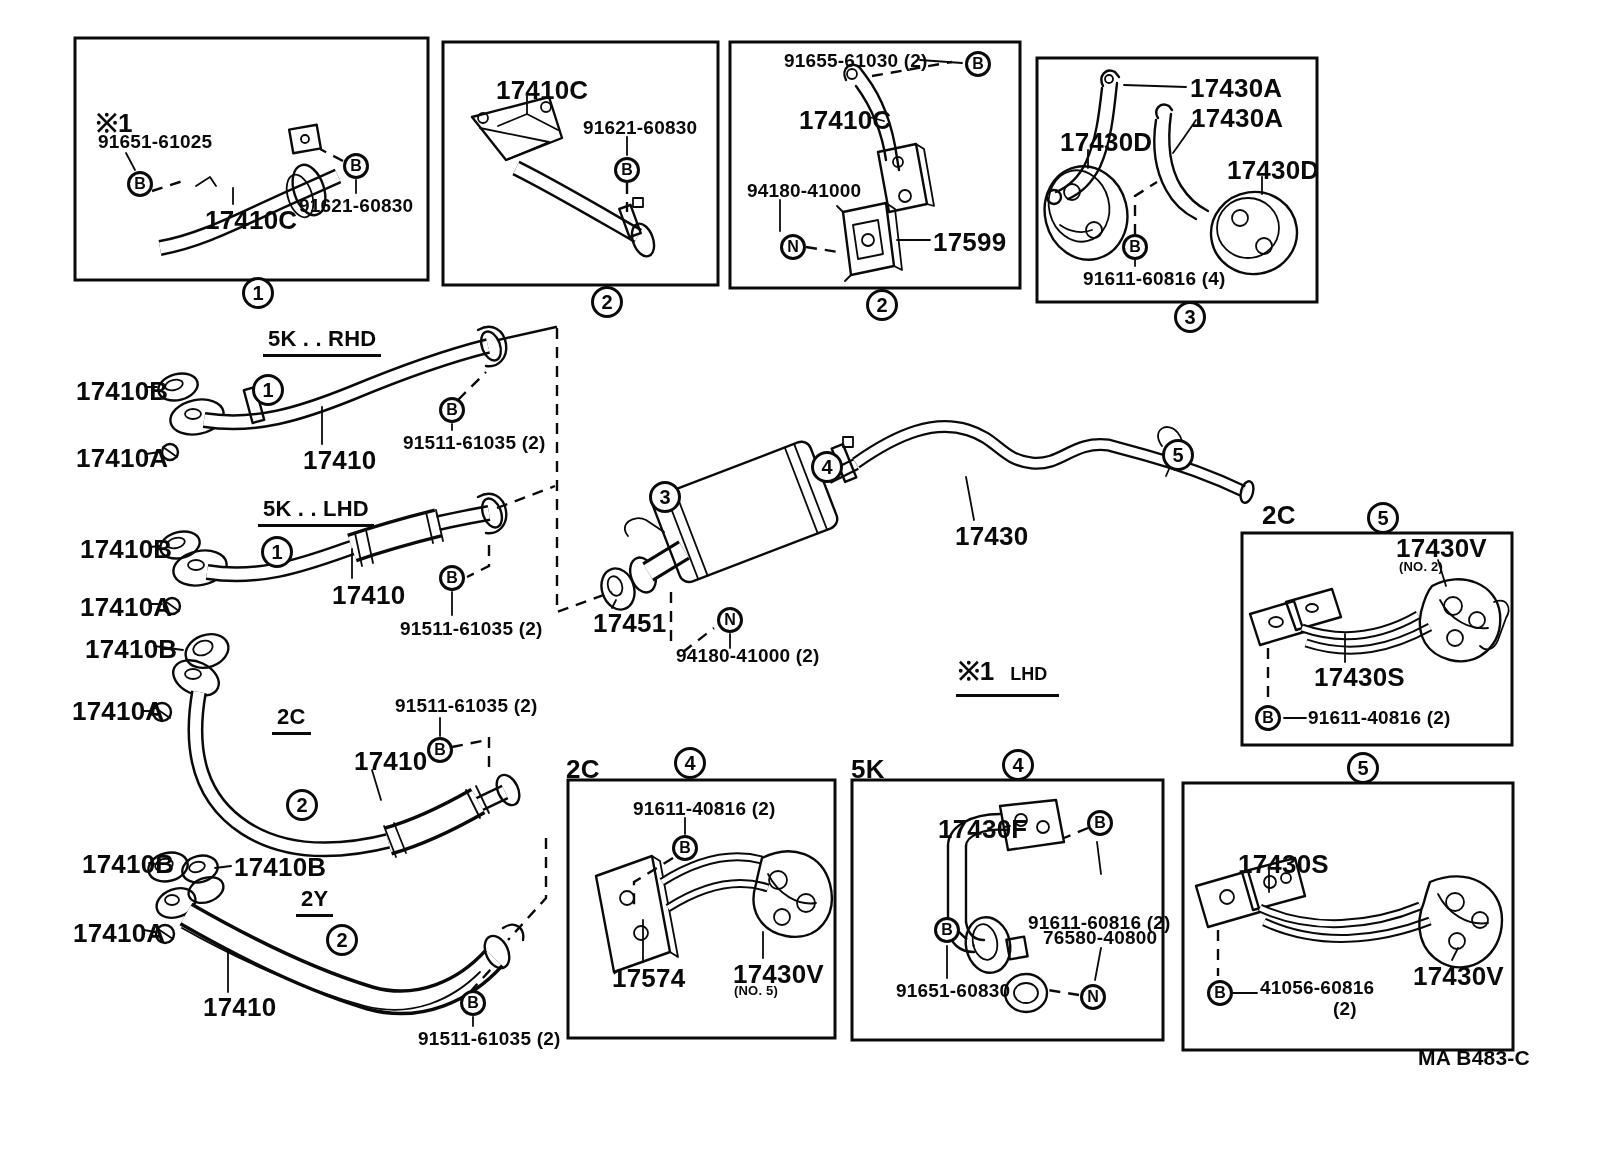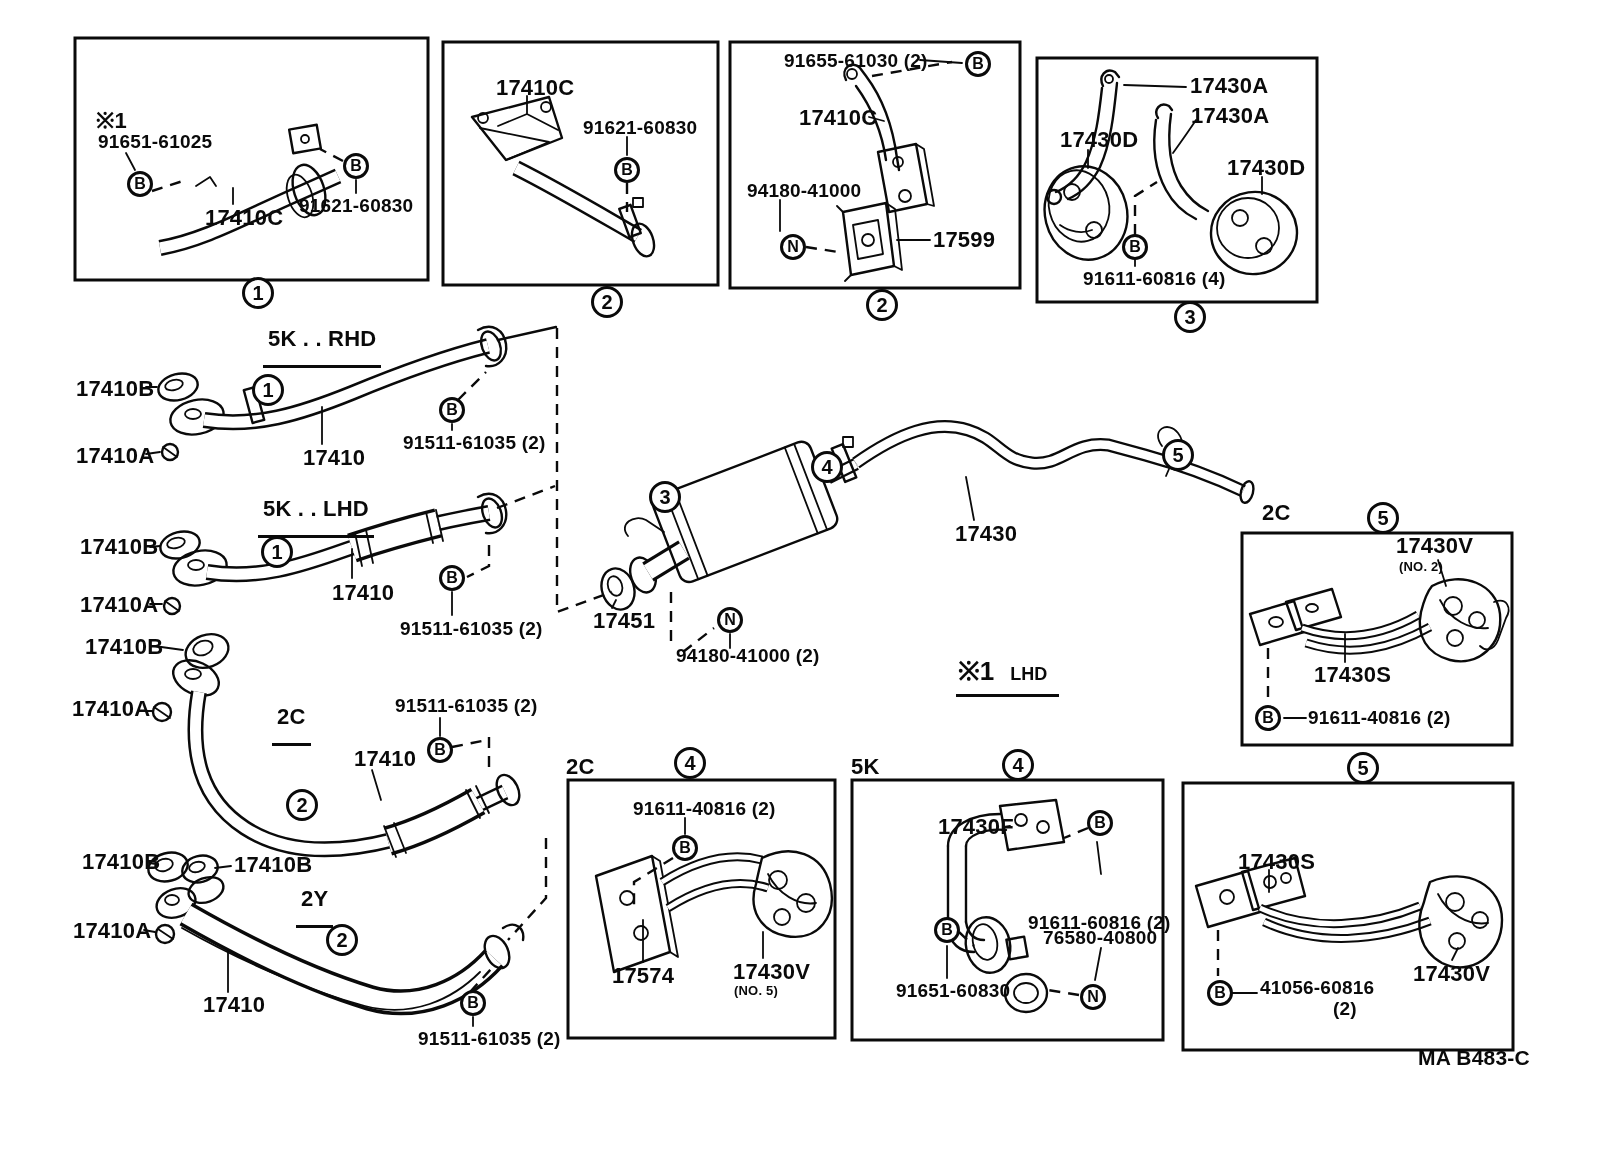--- a/index.html
+++ b/index.html
@@ -16,22 +16,22 @@
   .w23{fill:none;stroke:#ffffff;stroke-width:23}
   .p26{fill:none;stroke:#0a0a0a;stroke-width:26}
   .w19{fill:none;stroke:#ffffff;stroke-width:19}
   .p13{fill:none;stroke:#0a0a0a;stroke-width:13}
   .w9{fill:none;stroke:#ffffff;stroke-width:8.5}
   .p22{fill:none;stroke:#0a0a0a;stroke-width:22}
   .w16{fill:none;stroke:#ffffff;stroke-width:16}
   .p9{fill:none;stroke:#0a0a0a;stroke-width:9}
   .w5{fill:none;stroke:#ffffff;stroke-width:5}
   .lbl{position:absolute;font-weight:700;font-size:19px;white-space:nowrap;letter-spacing:.2px}
-  .big{font-size:22px}
-  .hdr{font-size:22px;border-bottom:3px solid #0a0a0a;padding:0 5px 13px 5px}
+  .big{font-size:26px}
+  .hdr{font-size:22px;border-bottom:3px solid #0a0a0a;padding:0 5px 2px 5px}
   .sub{font-size:13px}
   .circ{position:absolute;border:3px solid #0a0a0a;border-radius:50%;display:flex;align-items:center;
         justify-content:center;font-weight:700;background:#fff;box-sizing:border-box}
   .c-num{width:32px;height:32px;font-size:20px}
   .c-ltr{width:26px;height:26px;font-size:16px}
   .note-group{position:absolute;display:flex;align-items:baseline;gap:16px;
               border-bottom:3px solid #0a0a0a;padding:0 12px 6px 2px}
   .note-star{font-size:26px;font-weight:700}
   .note-side{font-size:18px;font-weight:700}
 </style>

